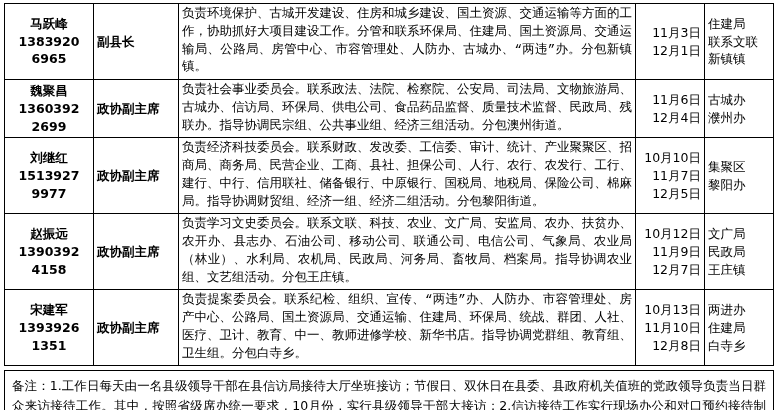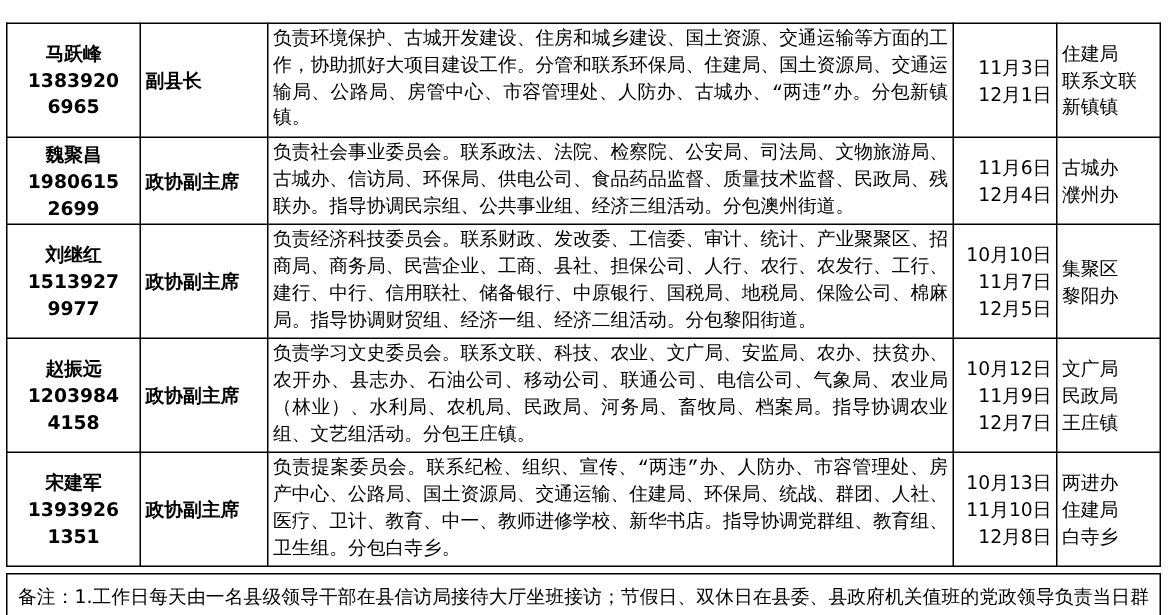--- a/index.html
+++ b/index.html
@@ -12,21 +12,21 @@
     height: 410px;
     font-family: "DejaVu Sans", "Liberation Sans", sans-serif;
     color: #000000;
     overflow: hidden;
   }
   .sheet {
     width: 780px;
     height: 410px;
     position: relative;
     box-sizing: border-box;
-    padding: 15px 4px 0 4px;
+    padding: 3px 4px 0 4px;
   }
   table.duty-table {
     border-collapse: collapse;
     width: 770px;
     table-layout: fixed;
   }
   table.duty-table td {
     border: 1px solid #000000;
     vertical-align: middle;
     padding: 2px 3px;
@@ -104,21 +104,21 @@
         <td class="c-place">
           <span class="pl-line">住建局</span>
           <span class="pl-line">联系文联</span>
           <span class="pl-line">新镇镇</span>
         </td>
       </tr>
 
       <tr>
         <td class="c-name">
           <span class="nm-line">魏聚昌</span>
-          <span class="nm-line">1980615</span>
+          <span class="nm-line">1360392</span>
           <span class="nm-line">2699</span>
         </td>
         <td class="c-title">政协副主席</td>
         <td class="c-duty">负责社会事业委员会。联系政法、法院、检察院、公安局、司法局、文物旅游局、古城办、信访局、环保局、供电公司、食品药品监督、质量技术监督、民政局、残联办。指导协调民宗组、公共事业组、经济三组活动。分包澳州街道。</td>
         <td class="c-dates">
           <span class="dt-line">11月6日</span>
           <span class="dt-line">12月4日</span>
         </td>
         <td class="c-place">
           <span class="pl-line">古城办</span>
@@ -141,21 +141,21 @@
         </td>
         <td class="c-place">
           <span class="pl-line">集聚区</span>
           <span class="pl-line">黎阳办</span>
         </td>
       </tr>
 
       <tr>
         <td class="c-name">
           <span class="nm-line">赵振远</span>
-          <span class="nm-line">1203984</span>
+          <span class="nm-line">1390392</span>
           <span class="nm-line">4158</span>
         </td>
         <td class="c-title">政协副主席</td>
         <td class="c-duty">负责学习文史委员会。联系文联、科技、农业、文广局、安监局、农办、扶贫办、农开办、县志办、石油公司、移动公司、联通公司、电信公司、气象局、农业局（林业）、水利局、农机局、民政局、河务局、畜牧局、档案局。指导协调农业组、文艺组活动。分包王庄镇。</td>
         <td class="c-dates">
           <span class="dt-line">10月12日</span>
           <span class="dt-line">11月9日</span>
           <span class="dt-line">12月7日</span>
         </td>
         <td class="c-place">

